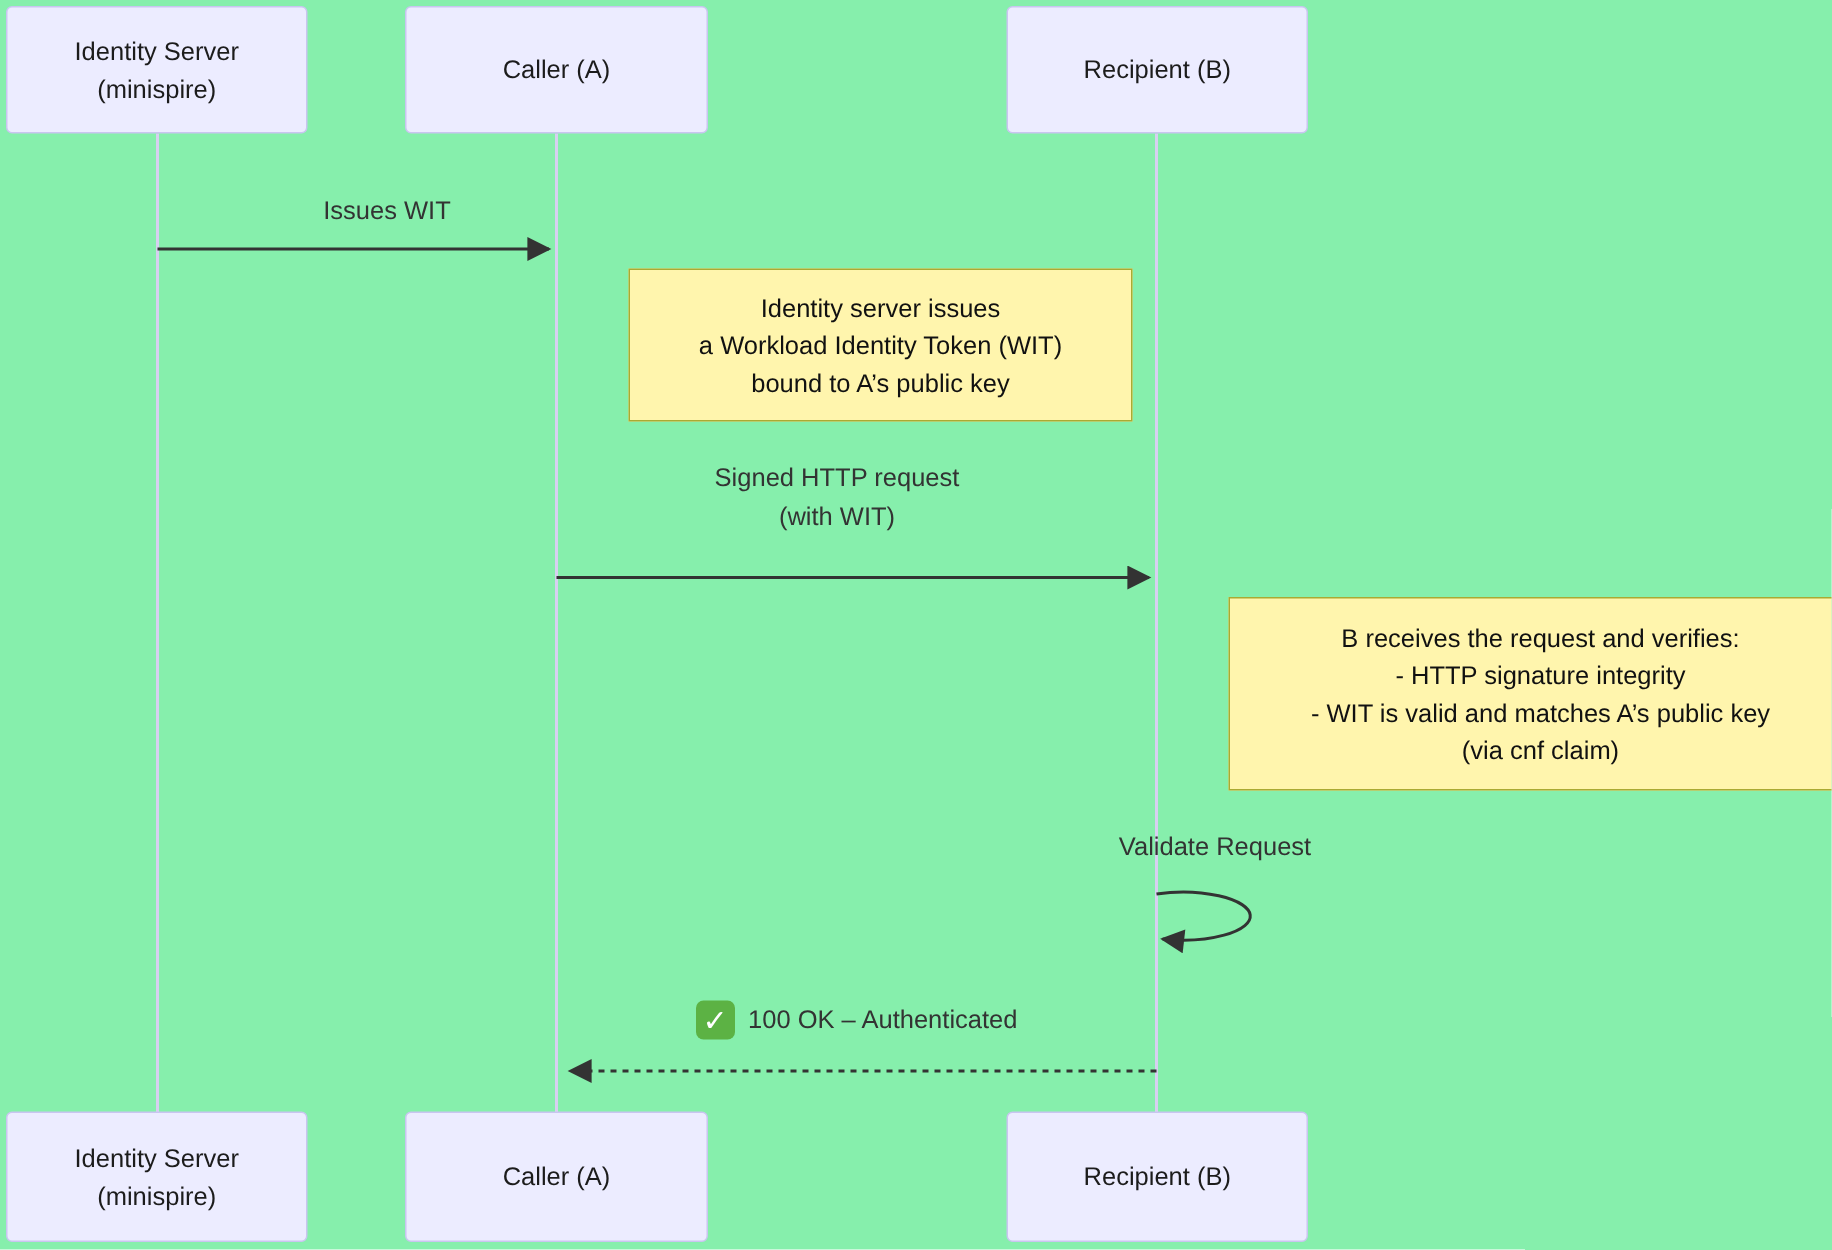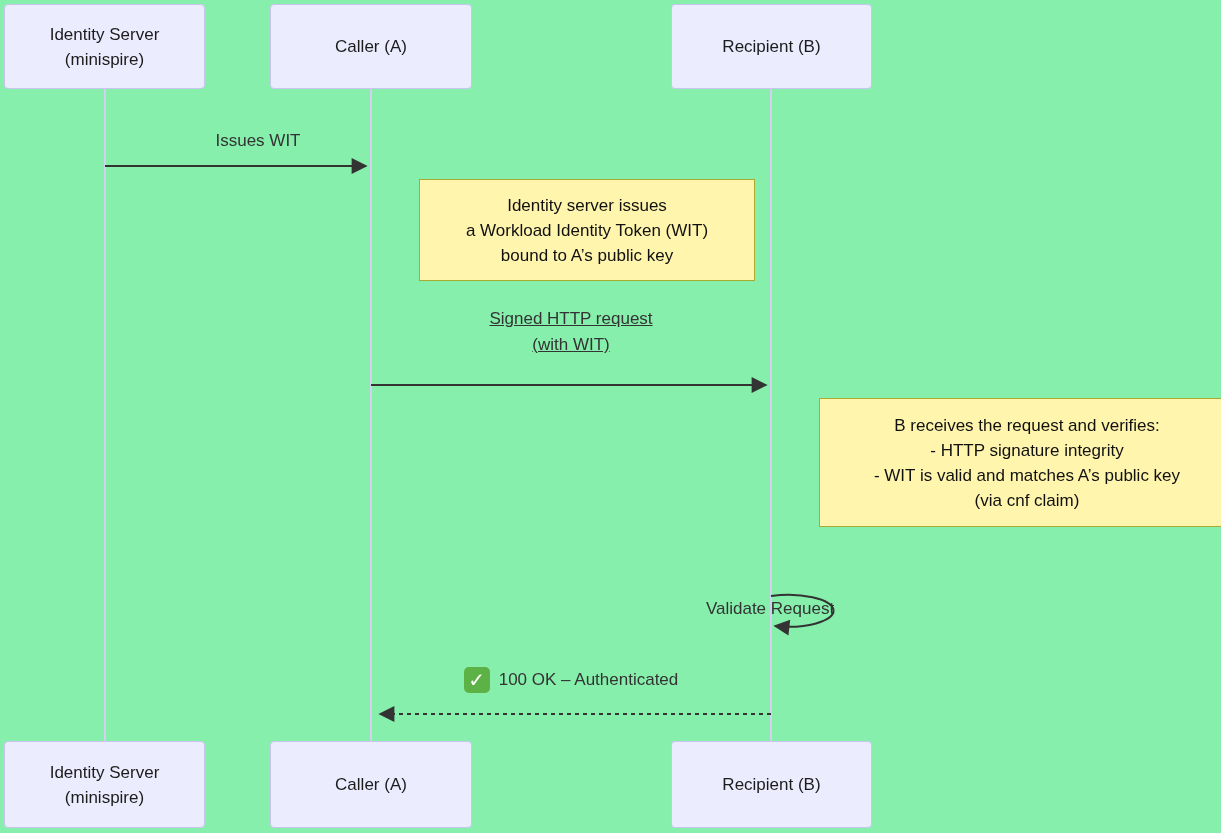--- a/index.html
+++ b/index.html
@@ -83,29 +83,29 @@
 (minispire)</div>
   <div class="actor" style="left:270px;top:4px;width:202px;height:85px;">Caller (A)</div>
   <div class="actor" style="left:671px;top:4px;width:201px;height:85px;">Recipient (B)</div>
 
   <div class="msglabel" style="left:105px;top:128px;width:266px;margin-left:20px;">Issues WIT</div>
 
   <div class="note" style="left:404px;top:179px;width:336px;height:102px;">Identity server issues
 a Workload Identity Token (WIT)
 bound to A’s public key</div>
 
-  <div class="msglabel" style="left:371px;top:306px;width:400px;text-decoration:underline;">Signed HTTP request
+  <div class="msglabel" style="left:358px;top:306px;width:400px;">Signed HTTP request
 (with WIT)</div>
 
   <div class="note" style="left:804px;top:398px;width:416px;height:129px;">B receives the request and verifies:
 - HTTP signature integrity
 - WIT is valid and matches A’s public key
 (via cnf claim)</div>
 
-  <div class="msglabel" style="left:660px;top:552px;width:220px;margin-top:44px;">Validate Request</div>
+  <div class="msglabel" style="left:700px;top:552px;width:220px;">Validate Request</div>
 
   <div class="retlabel" style="left:371px;top:665px;width:400px;height:30px;">
     <span class="checkbox-icon">✓</span>
     <span>100 OK – Authenticated</span>
   </div>
 
   <div class="actor" style="left:4px;top:741px;width:201px;height:87px;">Identity Server
 (minispire)</div>
   <div class="actor" style="left:270px;top:741px;width:202px;height:87px;">Caller (A)</div>
   <div class="actor" style="left:671px;top:741px;width:201px;height:87px;">Recipient (B)</div>

